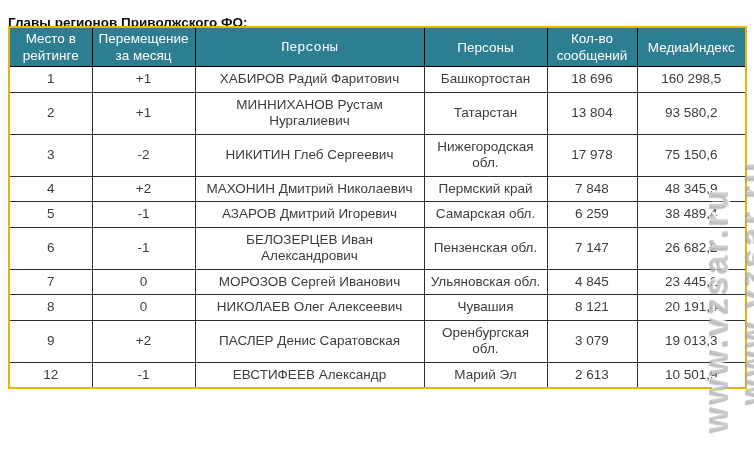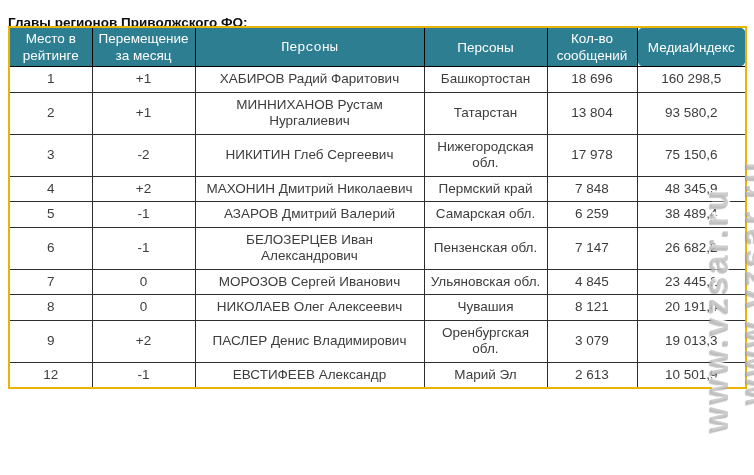--- a/index.html
+++ b/index.html
@@ -49,21 +49,21 @@
     border: 1px solid #2e2e2e;
     text-align: center;
     vertical-align: middle;
     background: #ffffff;
   }
   .col-place      { width: 83px; }
   .col-movement   { width: 103px; }
   .col-person     { width: 229px; }
   .col-region     { width: 123px; }
   .col-messages   { width: 90px; }
-  .col-mediaindex { width: 109px; border-radius: 8px; }
+  .col-mediaindex { width: 109px; }
   th.col-person   { text-align: left; padding-left: 10px; font-family: Liberation Mono, monospace; }
   td.col-person   { text-align: left; padding: 4px 28px 4px 10px; }
   td.col-region   { padding: 4px 2px; }
   .watermark {
     position: absolute;
     width: 360px;
     height: 40px;
     text-align: center;
     white-space: nowrap;
     transform: rotate(-90deg);
@@ -126,21 +126,21 @@
           <td class="col-place">4</td>
           <td class="col-movement">+2</td>
           <td class="col-person">МАХОНИН Дмитрий Николаевич</td>
           <td class="col-region">Пермский край</td>
           <td class="col-messages">7 848</td>
           <td class="col-mediaindex">48 345,9</td>
         </tr>
         <tr>
           <td class="col-place">5</td>
           <td class="col-movement">-1</td>
-          <td class="col-person">АЗАРОВ Дмитрий Валерий</td>
+          <td class="col-person">АЗАРОВ Дмитрий Игоревич</td>
           <td class="col-region">Самарская обл.</td>
           <td class="col-messages">6 259</td>
           <td class="col-mediaindex">38 489,4</td>
         </tr>
         <tr>
           <td class="col-place">6</td>
           <td class="col-movement">-1</td>
           <td class="col-person">БЕЛОЗЕРЦЕВ Иван Александрович</td>
           <td class="col-region">Пензенская обл.</td>
           <td class="col-messages">7 147</td>
@@ -158,21 +158,21 @@
           <td class="col-place">8</td>
           <td class="col-movement">0</td>
           <td class="col-person">НИКОЛАЕВ Олег Алексеевич</td>
           <td class="col-region">Чувашия</td>
           <td class="col-messages">8 121</td>
           <td class="col-mediaindex">20 191,4</td>
         </tr>
         <tr>
           <td class="col-place">9</td>
           <td class="col-movement">+2</td>
-          <td class="col-person">ПАСЛЕР Денис Владимирович</td>
+          <td class="col-person">ПАСЛЕР Денис Саратовская</td>
           <td class="col-region">Оренбургская обл.</td>
           <td class="col-messages">3 079</td>
           <td class="col-mediaindex">19 013,3</td>
         </tr>
         <tr>
           <td class="col-place">12</td>
           <td class="col-movement">-1</td>
           <td class="col-person">ЕВСТИФЕЕВ Александр</td>
           <td class="col-region">Марий Эл</td>
           <td class="col-messages">2 613</td>

